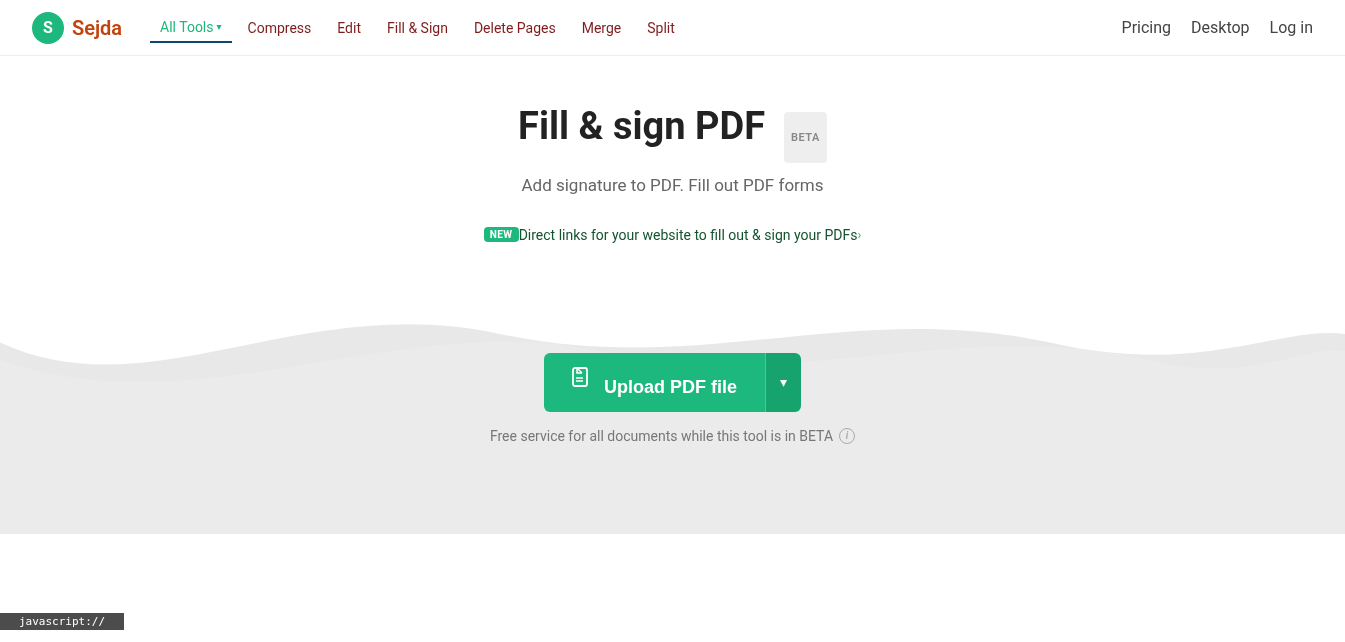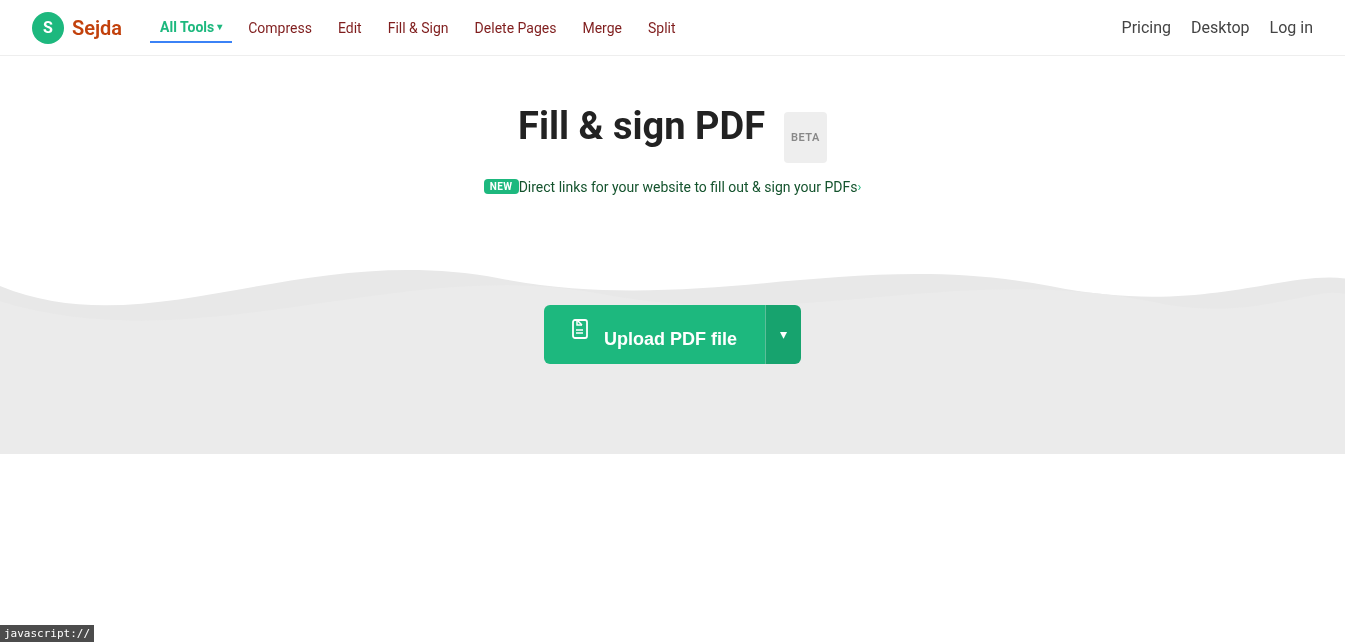--- a/index.html
+++ b/index.html
@@ -48,22 +48,22 @@
       padding: 6px 10px;
       font-size: 14px;
       color: #7f1d1d;
       text-decoration: none;
       border-radius: 4px;
       white-space: nowrap;
       cursor: pointer;
     }
     .nav-link-active {
       color: #1db87e;
-      font-weight: 700;
-      border-bottom: 2px solid #3b82f6;
+      font-weight: 400;
+      border-bottom: 2px solid #0c4a6e;
       border-radius: 0;
     }
     .nav-link-all-tools {
       display: flex;
       align-items: center;
       gap: 3px;
     }
     .nav-link-all-tools .chevron {
       font-size: 10px;
       color: #1db87e;
@@ -231,26 +231,26 @@
     }
     .how-to-title {
       font-size: 30px;
       font-weight: 700;
       color: #222;
     }
 
     
     .scrollbar-hint {
       position: fixed;
-      bottom: 0;
+      bottom: 12px;
       left: 0;
       background: rgba(0,0,0,0.7);
       color: #fff;
       font-size: 11px;
-      padding: 2px 4px;
+      padding: 2px 19px;
       font-family: monospace;
     }
   </style>
 </head>
 <body>
 
 <nav>
   <a class="nav-logo">
     <div class="logo-circle">
       <span>S</span>
@@ -296,20 +296,21 @@
   </div>
 </nav>
 
 <div class="main-content">
 
   <div class="page-title-wrapper">
     <h1 class="page-title">Fill &amp; sign PDF</h1>
     <span class="beta-badge">BETA</span>
   </div>
 
+  <p class="page-subtitle">Add signature to PDF. Fill out PDF forms</p>
 
   <a class="new-banner">
     <span class="new-badge">NEW</span>
     <span class="new-banner-text">Direct links for your website to fill out &amp; sign your PDFs</span>
     <span class="new-banner-arrow">›</span>
   </a>
 
   
   <div class="wave-section">
     <div class="wave-bg">
@@ -331,20 +332,24 @@
               <line x1="4" y1="14" x2="11" y2="14" stroke="white" stroke-width="1.5"></line>
             </svg>
           </span>
           <span>Upload PDF file</span>
         </button>
         <button class="upload-btn-arrow">
           <span>▾</span>
         </button>
       </div>
 
+      <div class="free-service-text">
+        <span>Free service for all documents while this tool is in BETA</span>
+        <span class="info-icon">i</span>
+      </div>
     </div>
   </div>
 
   
 
 </div>
 
 <div class="scrollbar-hint">javascript://</div>
 
 </body></html>

